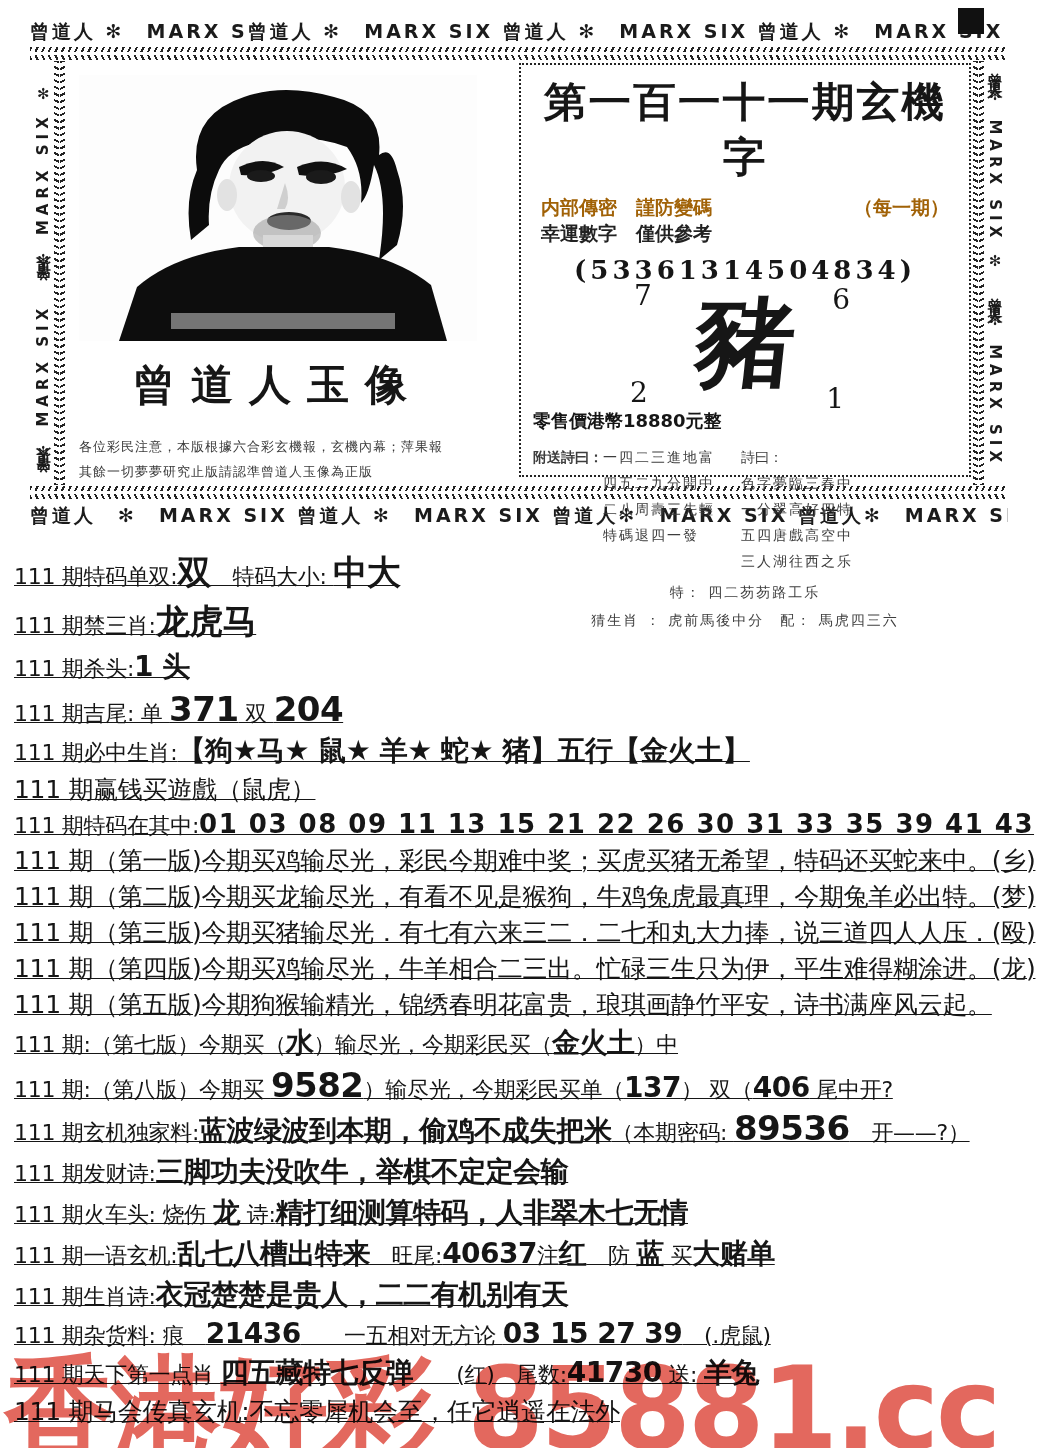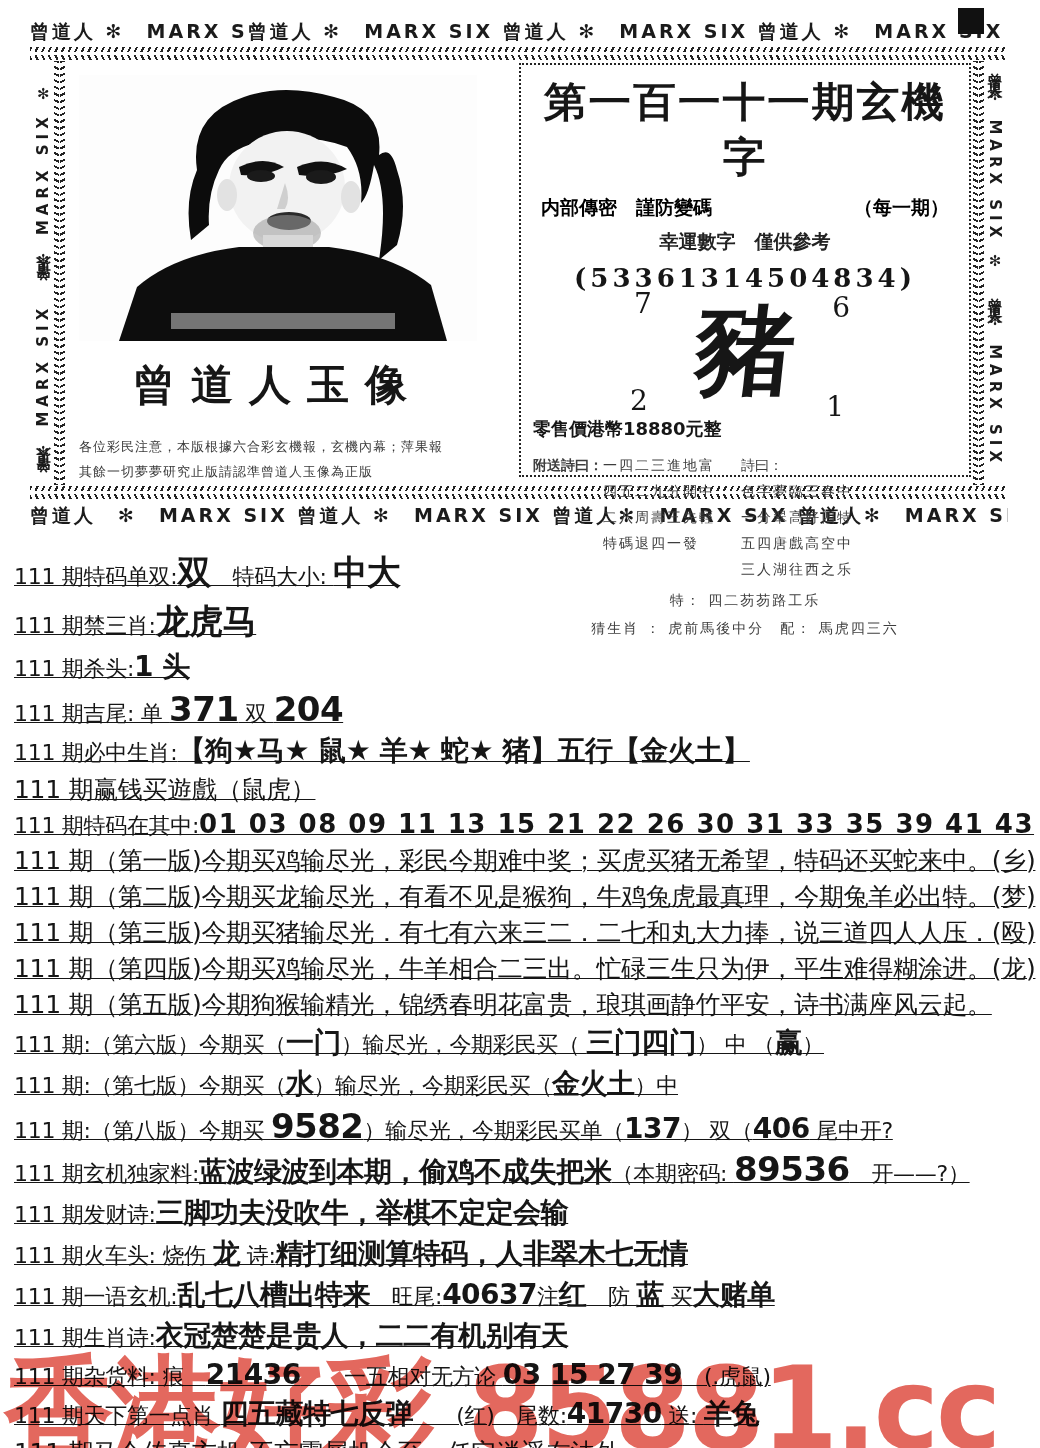--- a/index.html
+++ b/index.html
@@ -25,22 +25,22 @@
       repeating-linear-gradient(-25deg,#222 0 2px,transparent 2px 6px) right/5px 100% no-repeat;}
   .mh-content{flex:1;display:flex;}
   .portrait-col{width:440px;padding:14px 0 0 12px;}
   .portrait{width:398px;height:266px;display:block;}
   .caption{font-size:42px;font-weight:700;letter-spacing:16px;text-align:center;width:398px;margin-top:16px;
     font-family:"DejaVu Serif","Liberation Serif",serif;}
   .notice{width:410px;margin-top:22px;font-size:13px;line-height:1.9;color:#3a3a3a;filter:blur(0.5px);letter-spacing:1px;}
   .hexbox{width:452px;border:2px dotted #222;margin-top:2px;padding:8px 12px 6px 12px;box-sizing:border-box;height:414px;}
   .hex-title{font-size:41px;font-weight:800;text-align:center;letter-spacing:2px;
     font-family:"DejaVu Serif","Liberation Serif",serif;transform:scaleX(1.04);margin:2px 0 10px 0;}
-  .hex-sub{display:flex;justify-content:space-between;font-size:19px;font-weight:700;padding:0 8px;color:#000000;filter:blur(0.3px);}
-  .hex-sub2{font-size:19px;font-weight:700;padding:0 8px;margin-top:8px;color:#222;filter:blur(0.3px);text-align:center;}
+  .hex-sub{display:flex;justify-content:space-between;font-size:19px;font-weight:700;padding:0 8px;color:#a16207;filter:blur(0.3px);}
+  .hex-sub2{font-size:19px;font-weight:700;padding:0 8px;margin-top:0;color:#222;filter:blur(0.3px);}
   .hex-nums{text-align:center;font-size:26px;letter-spacing:4px;margin-top:8px;font-weight:600;
     font-family:"DejaVu Serif","Liberation Serif",serif;}
   .zodiac{position:relative;width:250px;margin:2px auto 0 auto;height:118px;text-align:center;}
   .zchar{font-size:96px;font-weight:800;line-height:112px;font-family:"DejaVu Serif","Liberation Serif",serif;
     display:inline-block;transform:skewX(-6deg) scaleX(1.05);}
   .zn{position:absolute;font-size:28px;font-family:"DejaVu Serif","Liberation Serif",serif;}
   .zn.tl{left:14px;top:-8px;} .zn.tr{right:20px;top:-4px;}
   .zn.bl{left:10px;bottom:-4px;} .zn.br{right:26px;bottom:-10px;}
   .price{text-align:left;font-size:18px;font-weight:700;padding-right:26px;margin-top:4px;filter:blur(0.3px);}
   .poems{display:flex;margin-top:12px;font-size:14px;line-height:1.85;color:#3d3d3d;filter:blur(0.6px);}
@@ -165,21 +165,20 @@
     <div class="bline"><span class="p0">111 期杀头:</span><span class="p1">1 头</span></div>
     <div class="bline"><span class="p0">111 期吉尾: 单 </span><span class="p2">371</span><span class="p0"> 双 </span><span class="p2">204</span></div>
     <div class="bline"><span class="p0">111 期必中生肖:</span><span class="p1">【狗★马★ 鼠★ 羊★ 蛇★ 猪】五行【金火土】</span></div>
     <div class="bline"><span class="p3">111 期赢钱买遊戲（鼠虎）</span></div>
     <div class="bline"><span class="p0">111 期特码在其中:</span><span class="p4">01 03 08 09 11 13 15 21 22 26 30 31 33 35 39 41 43</span></div>
     <div class="bline"><span class="p3">111 期（第一版)今期买鸡输尽光，彩民今期难中奖；买虎买猪无希望，特码还买蛇来中。(乡)</span></div>
     <div class="bline"><span class="p3">111 期（第二版)今期买龙输尽光，有看不见是猴狗，牛鸡兔虎最真理，今期兔羊必出特。(梦)</span></div>
     <div class="bline"><span class="p3">111 期（第三版)今期买猪输尽光．有七有六来三二．二七和丸大力捧，说三道四人人压．(殴)</span></div>
     <div class="bline"><span class="p3">111 期（第四版)今期买鸡输尽光，牛羊相合二三出。忙碌三生只为伊，平生难得糊涂进。(龙)</span></div>
     <div class="bline"><span class="p3">111 期（第五版)今期狗猴输精光，锦绣春明花富贵，琅琪画静竹平安，诗书满座风云起。</span></div>
-    <div class="bline"><span class="p0">111 期:（第六版）今期买（</span><span class="p1">一门</span><span class="p0">）输尽光，今期彩民买（ </span><span class="p1">三门四门</span><span class="p0">） 中 （</span><span class="p1">赢</span><span class="p0">）</span></div>
     <div class="bline"><span class="p0">111 期:（第七版）今期买（</span><span class="p1">水</span><span class="p0">）输尽光，今期彩民买（</span><span class="p1">金火土</span><span class="p0">）中</span></div>
     <div class="bline"><span class="p0">111 期:（第八版）今期买 </span><span class="p2">9582</span><span class="p0">）输尽光，今期彩民买单（</span><span class="p1">137</span><span class="p0">） 双（</span><span class="p1">406</span><span class="p0"> 尾中开?</span></div>
     <div class="bline"><span class="p0">111 期玄机独家料:</span><span class="p1">蓝波绿波到本期，偷鸡不成失把米</span><span class="p0">（本期密码: </span><span class="p2">89536</span><span class="p0">　开——?）</span></div>
     <div class="bline"><span class="p0">111 期发财诗:</span><span class="p1">三脚功夫没吹牛，举棋不定定会输</span></div>
     <div class="bline"><span class="p0">111 期火车头: 烧伤 </span><span class="p1">龙</span><span class="p0"> 诗:</span><span class="p1">精打细测算特码，人非翠木七无情</span></div>
     <div class="bline"><span class="p0">111 期一语玄机:</span><span class="p1">乱七八槽出特来</span><span class="p0">　旺尾:</span><span class="p1">40637</span><span class="p0">注</span><span class="p1">红</span><span class="p0">　防 </span><span class="p1">蓝</span><span class="p0"> 买</span><span class="p1">大赌单</span></div>
     <div class="bline"><span class="p0">111 期生肖诗:</span><span class="p1">衣冠楚楚是贵人，二二有机别有天</span></div>
     <div class="bline"><span class="p0">111 期杂货料: 痕　</span><span class="p1">21436</span><span class="p0">　　一五相对无方论 </span><span class="p1">03 15 27 39</span><span class="p0">　(.虎鼠)</span></div>
     <div class="bline"><span class="p0">111 期天下第一点肖 </span><span class="p1">四五藏特七反弹</span><span class="p0">　　(红)　尾数:</span><span class="p1">41730</span><span class="p0"> 送: </span><span class="p1">羊兔</span></div>
     <div class="bline"><span class="p3">111 期马会传真玄机:不忘零犀机会至，任它逍遥在法外</span></div>

